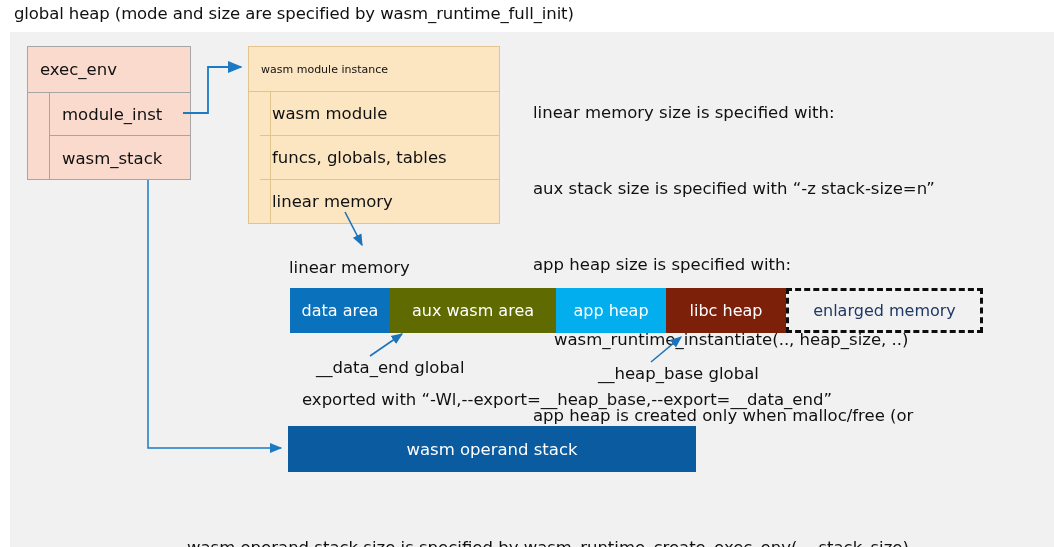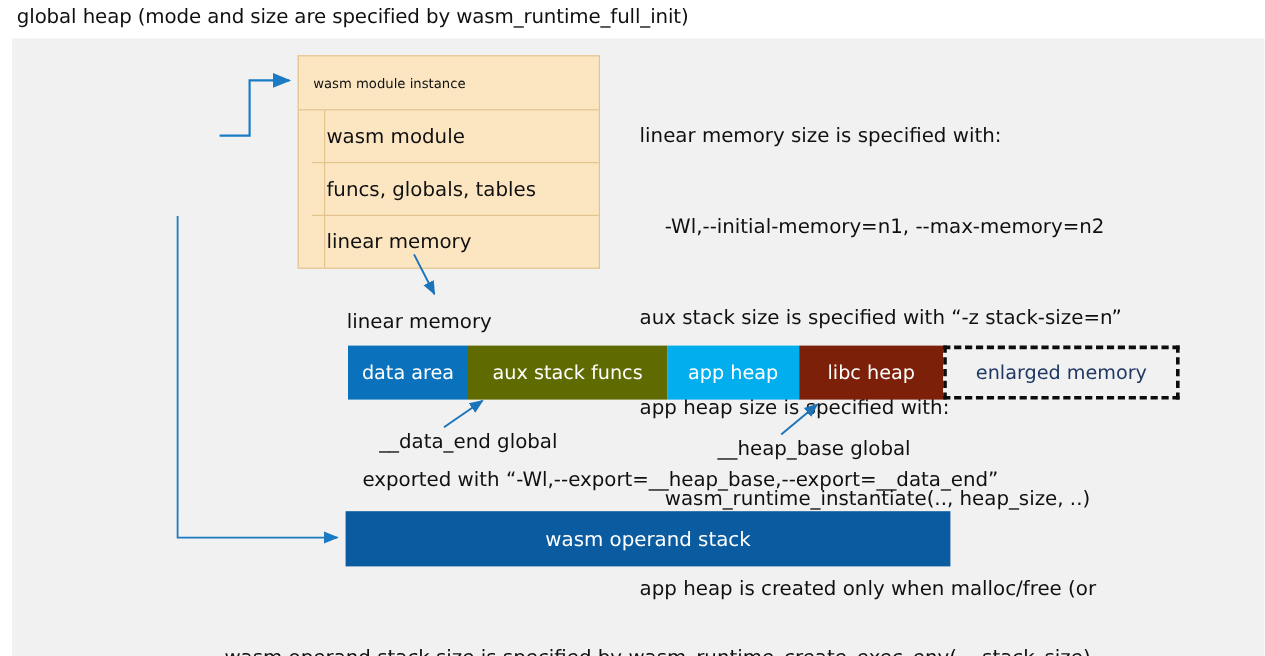--- a/index.html
+++ b/index.html
@@ -150,21 +150,21 @@
     white-space:nowrap;
   }
   .ann.data-end{ left:316px; top:358px; }
   .ann.heap-base{ left:598px; top:364px; }
   .ann.exported{ left:302px; top:390px; }
 
   
   .opstack{
     position:absolute;
     left:288px; top:426px;
-    width:504px; height:46px;
+    width:408px; height:46px;
     background:#0a5ba0;
     display:flex; align-items:center; justify-content:center;
     color:#ffffff; font-size:16.5px;
   }
   .bottom-notes{
     position:absolute;
     left:187px; top:483px;
     width:860px;
     font-size:16.5px;
     line-height:26px;
@@ -183,43 +183,48 @@
 </style>
 </head>
 <body>
 
 <div id="root">
 
   <div class="title">global heap (mode and size are specified by wasm_runtime_full_init)</div>
 
   <div class="panel"></div>
 
+  <div class="exec-box">
+    <div class="exec-head">exec_env</div>
+    <div class="exec-gutter"></div>
+    <div class="exec-row r1">module_inst</div>
+    <div class="exec-row r2">wasm_stack</div>
+  </div>
 
   <div class="wmi-box">
     <div class="wmi-head">wasm module instance</div>
     <div class="wmi-gutter"></div>
     <div class="wmi-row r1">wasm module</div>
     <div class="wmi-row r2">funcs, globals, tables</div>
     <div class="wmi-row r3">linear memory</div>
   </div>
 
   <div class="notes">
     <div>linear memory size is specified with:</div>
-    <div>    -Wl,--initial-memory=n1, --max-memory=n2</div>
     <div>aux stack size is specified with “-z stack-size=n”</div>
     <div>app heap size is specified with:</div>
     <div>    wasm_runtime_instantiate(.., heap_size, ..)</div>
     <div>app heap is created only when malloc/free (or</div>
     
   </div>
 
   <div class="lm-label">linear memory</div>
   <div class="lm-strip" id="lm-strip">
       <div class="seg" style="width: 100px; background: rgb(10, 114, 189); color: rgb(255, 255, 255);">data area</div>
-      <div class="seg" style="width: 166px; background: rgb(95, 107, 0); color: rgb(255, 255, 255);">aux stack funcs</div>
+      <div class="seg" style="width: 166px; background: rgb(95, 107, 0); color: rgb(255, 255, 255);">aux wasm area</div>
       <div class="seg" style="width: 110px; background: rgb(2, 174, 238); color: rgb(255, 255, 255);">app heap</div>
       <div class="seg" style="width: 120px; background: rgb(125, 32, 9); color: rgb(255, 255, 255);">libc heap</div>
       <div class="seg enlarged" style="width: 197px; color: rgb(31, 56, 100);">enlarged memory</div>
     </div>
 
   <div class="ann data-end">__data_end global</div>
   <div class="ann heap-base">__heap_base global</div>
   <div class="ann exported">exported with “-Wl,--export=__heap_base,--export=__data_end”</div>
 
   <div class="opstack">wasm operand stack</div>

